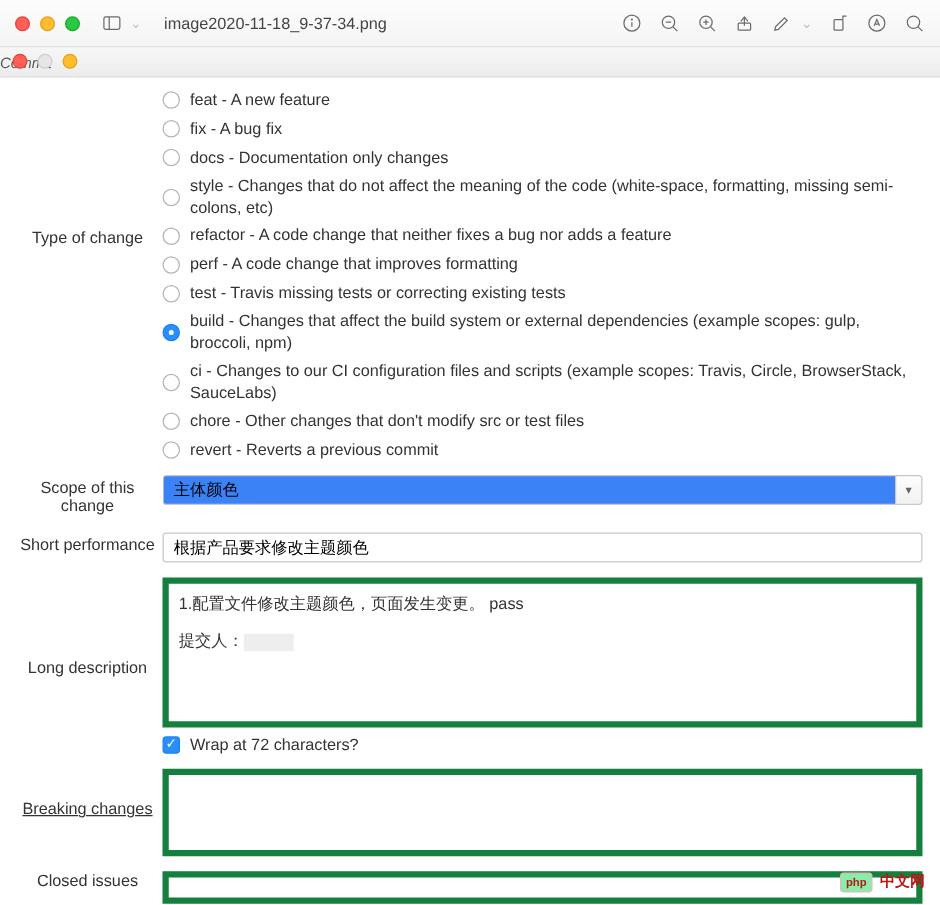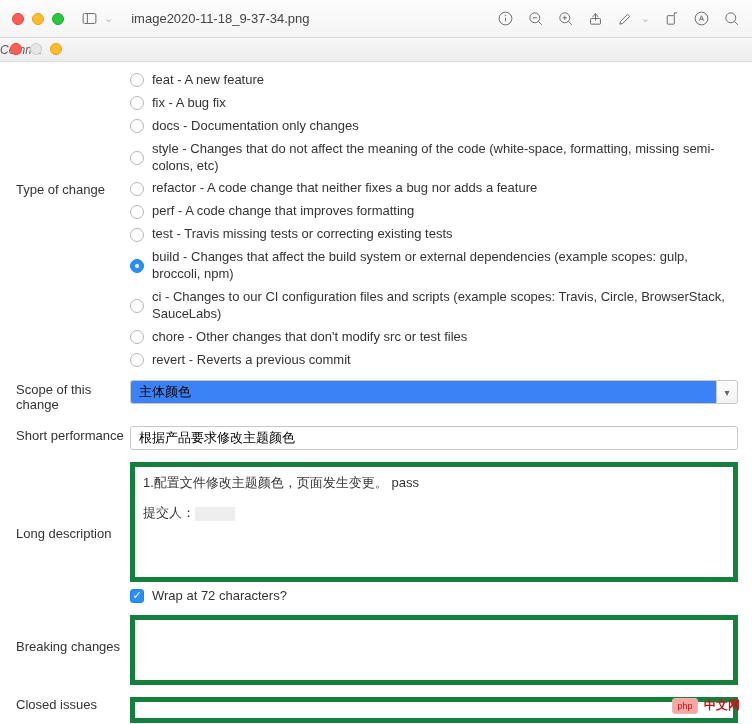--- a/index.html
+++ b/index.html
@@ -19,21 +19,21 @@
 .tb-divider-chev { display:flex; align-items:center; color:#bbb; font-size:11px; margin-left:-6px; }
 
 .dialog-bar { height: 24px; background: linear-gradient(#f7f7f7,#ececec); border-bottom: 1px solid #d9d9d9; position: relative; display: flex; align-items: center; justify-content: flex-start; font-style: italic; }
 .dialog-bar .traffic { position: absolute; left: 10px; top: 5px; }
 .dialog-bar .amber { background:#febc2e; border:0.5px solid #e1a117; }
 .dialog-bar .grey { background:#e6e6e6; border:0.5px solid #cfcfcf; }
 .dialog-title { font-size: 12px; color: #5b5b5b; }
 
 .form { padding: 0; }
 .row { display: flex; align-items: flex-start; border: none; }
-.row-label { width: 130px; padding: 8px 6px 8px 16px; font-size: 13px; color: #333; }
+.row-label { width: 130px; padding: 8px 6px 8px 16px; font-size: 13px; color: #333; text-align: center; }
 .row-content { flex: 1; padding: 6px 14px 6px 0; }
 
 .radio-list { display:flex; flex-direction:column; gap:6px; padding-top:4px; }
 .radio-item { display:flex; align-items:center; gap:8px; font-size:13px; color:#333; line-height:1.3; }
 .radio { width:14px; height:14px; border-radius:50%; border:1px solid #b5b5b5; background:#fff; flex:0 0 14px; display:flex; align-items:center; justify-content:center; }
 .radio.selected { border-color:#1a82f7; background:#2a8ef9; }
 .radio.selected::after { content:''; width:4px; height:4px; border-radius:50%; background:#fff; }
 
 .combo { display:flex; width:100%; height:24px; }
 .combo input { flex:1; border:1px solid #c8c8c8; border-right:none; border-radius:3px 0 0 3px; padding:2px 8px; font-size:13px; background:#3b82f6; }
@@ -44,21 +44,21 @@
 .textarea-box { width:100%; border:5px solid #15803d; background:#fff; padding:6px 8px; font-size:13px; color:#333; line-height:1.5; min-height:120px; }
 .textarea-box .redact { display:inline-block; width:40px; height:14px; background:#eee; vertical-align:middle; }
 .textarea-box.small { min-height:70px; }
 .textarea-box.tiny { min-height:26px; }
 
 .check-row { display:flex; align-items:center; gap:8px; margin-top:6px; font-size:13px; color:#333; }
 .checkbox { width:14px; height:14px; border:1px solid #b5b5b5; border-radius:3px; background:#fff; display:flex; align-items:center; justify-content:center; }
 .checkbox.checked { background:#2a8ef9; border-color:#1a82f7; color:#fff; font-size:11px; line-height:1; }
 
 .watermark { position:absolute; right:12px; bottom:10px; display:flex; align-items:center; gap:6px; font-size:12px; color:#bb1515; font-weight:600; }
-.watermark .logo { width:26px; height:16px; background:#fca5a5; border:1px solid #e8b8b8; border-radius:3px; display:flex; align-items:center; justify-content:center; font-size:9px; color:#bb1515; font-weight:400; }
+.watermark .logo { width:26px; height:16px; background:#86efac; border:1px solid #e8b8b8; border-radius:3px; display:flex; align-items:center; justify-content:center; font-size:9px; color:#bb1515; font-weight:700; }
 </style>
 </head>
 <body>
 
 <div class="mac-titlebar">
   <div class="traffic">
     <div class="tl-btn tl-close"></div>
     <div class="tl-btn tl-min"></div>
     <div class="tl-btn tl-max"></div>
   </div>
@@ -218,21 +218,21 @@
         <div><span>提交人：</span><span class="redact"></span></div>
       </div>
       <div class="check-row">
         <div class="checkbox checked">✓</div>
         <span>Wrap at 72 characters?</span>
       </div>
     </div>
   </div>
 
   <div class="row">
-    <div class="row-label" style="padding-top:30px;">Breaking changes</div>
+    <div class="row-label" style="padding-top:30px;text-decoration:underline;">Breaking changes</div>
     <div class="row-content">
       <div class="textarea-box small"></div>
     </div>
   </div>
 
   <div class="row">
     <div class="row-label" style="padding-top:6px;">Closed issues</div>
     <div class="row-content">
       <div class="textarea-box tiny"></div>
 

